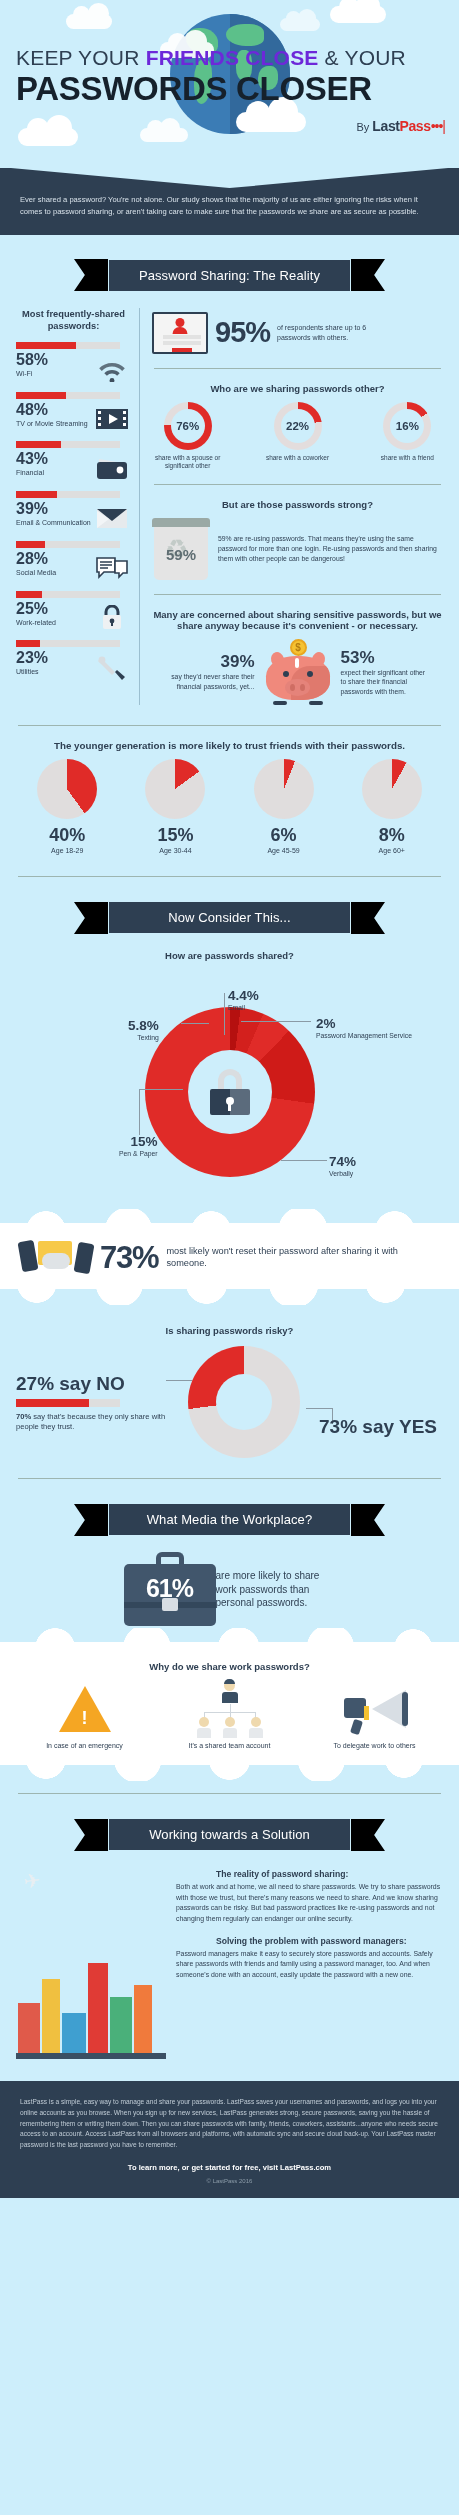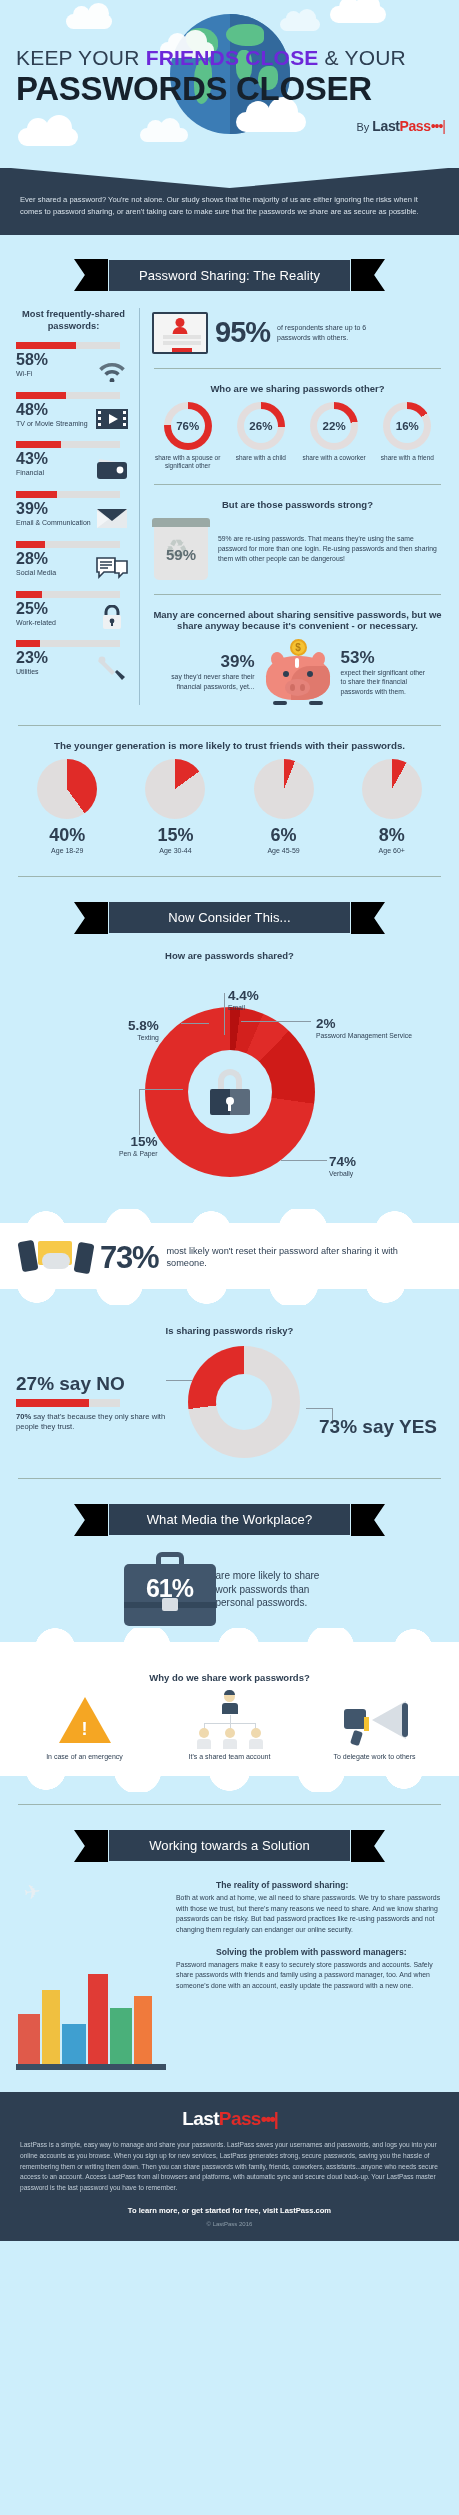--- a/index.html
+++ b/index.html
@@ -437,26 +437,20 @@
       <h3 class="qtitle">Who are we sharing passwords other?</h3>
 
       <div class="donuts">
         <div class="dcell">
           <div class="donut" style="background:conic-gradient(#e02b28 0 76%, #e3dddd 76% 100%)">
                   <div class="hole">76%</div>
                 </div>
           <div class="dlabel">share with a spouse or significant other</div>
         </div>
         <div class="dcell">
-          <div class="donut" style="background:conic-gradient(#e02b28 0 26%, #e3dddd 26% 100%)">
-                  <div class="hole">26%</div>
-                </div>
-          <div class="dlabel">share with a child</div>
-        </div>
-        <div class="dcell">
           <div class="donut" style="background:conic-gradient(#e02b28 0 22%, #e3dddd 22% 100%)">
                   <div class="hole">22%</div>
                 </div>
           <div class="dlabel">share with a coworker</div>
         </div>
         <div class="dcell">
           <div class="donut" style="background:conic-gradient(#e02b28 0 16%, #e3dddd 16% 100%)">
                   <div class="hole">16%</div>
                 </div>
           <div class="dlabel">share with a friend</div>
@@ -643,21 +637,21 @@
               <div class="strap"></div>
               <div class="clasp"></div>
         <div class="pct">61%</div>
       </div>
       <div class="casetxt">are more likely to share work passwords than personal passwords.</div>
     </div>
   </div>
   </div>
 
   <div class="whycloud">
-    <h3 class="qtitle" style="margin-top:16px">Why do we share work passwords?</h3>
+    <h3 class="qtitle" style="margin-top:5px">Why do we share work passwords?</h3>
     <div class="why3">
       <div class="whycell">
         <div class="whyicon">
               <div class="warn">
                 <b>!</b>
               </div>
             </div>
         <div class="whylab">In case of an emergency</div>
       </div>
       <div class="whycell">
@@ -728,20 +722,19 @@
     <div class="solnR">
       <h5>The reality of password sharing:</h5>
       <p>Both at work and at home, we all need to share passwords. We try to share passwords with those we trust, but there's many reasons we need to share. And we know sharing passwords can be risky. But bad password practices like re-using passwords and not changing them regularly can endanger our online security.</p>
       <h5>Solving the problem with password managers:</h5>
       <p>Password managers make it easy to securely store passwords and accounts. Safely share passwords with friends and family using a password manager, too. And when someone's done with an account, easily update the password with a new one.</p>
     </div>
   </div>
   </div>
 
   <div class="footer">
-    <div class="flogo"><span>Last</span><span class="p">Pass</span><span class="dots">•••|</span></div>
     <div class="ftext">LastPass is a simple, easy way to manage and share your passwords. LastPass saves your usernames and passwords, and logs you into your online accounts as you browse. When you sign up for new services, LastPass generates strong, secure passwords, saving you the hassle of remembering them or writing them down. Then you can share passwords with family, friends, coworkers, assistants...anyone who needs secure access to an account. Access LastPass from all browsers and platforms, with automatic sync and secure cloud back-up. Your LastPass master password is the last password you have to remember.</div>
     <div class="fcta">To learn more, or get started for free, visit LastPass.com</div>
     <div class="fcopy">© LastPass 2016</div>
   </div>
 
 </div>
 
 </div>
 </body></html>

